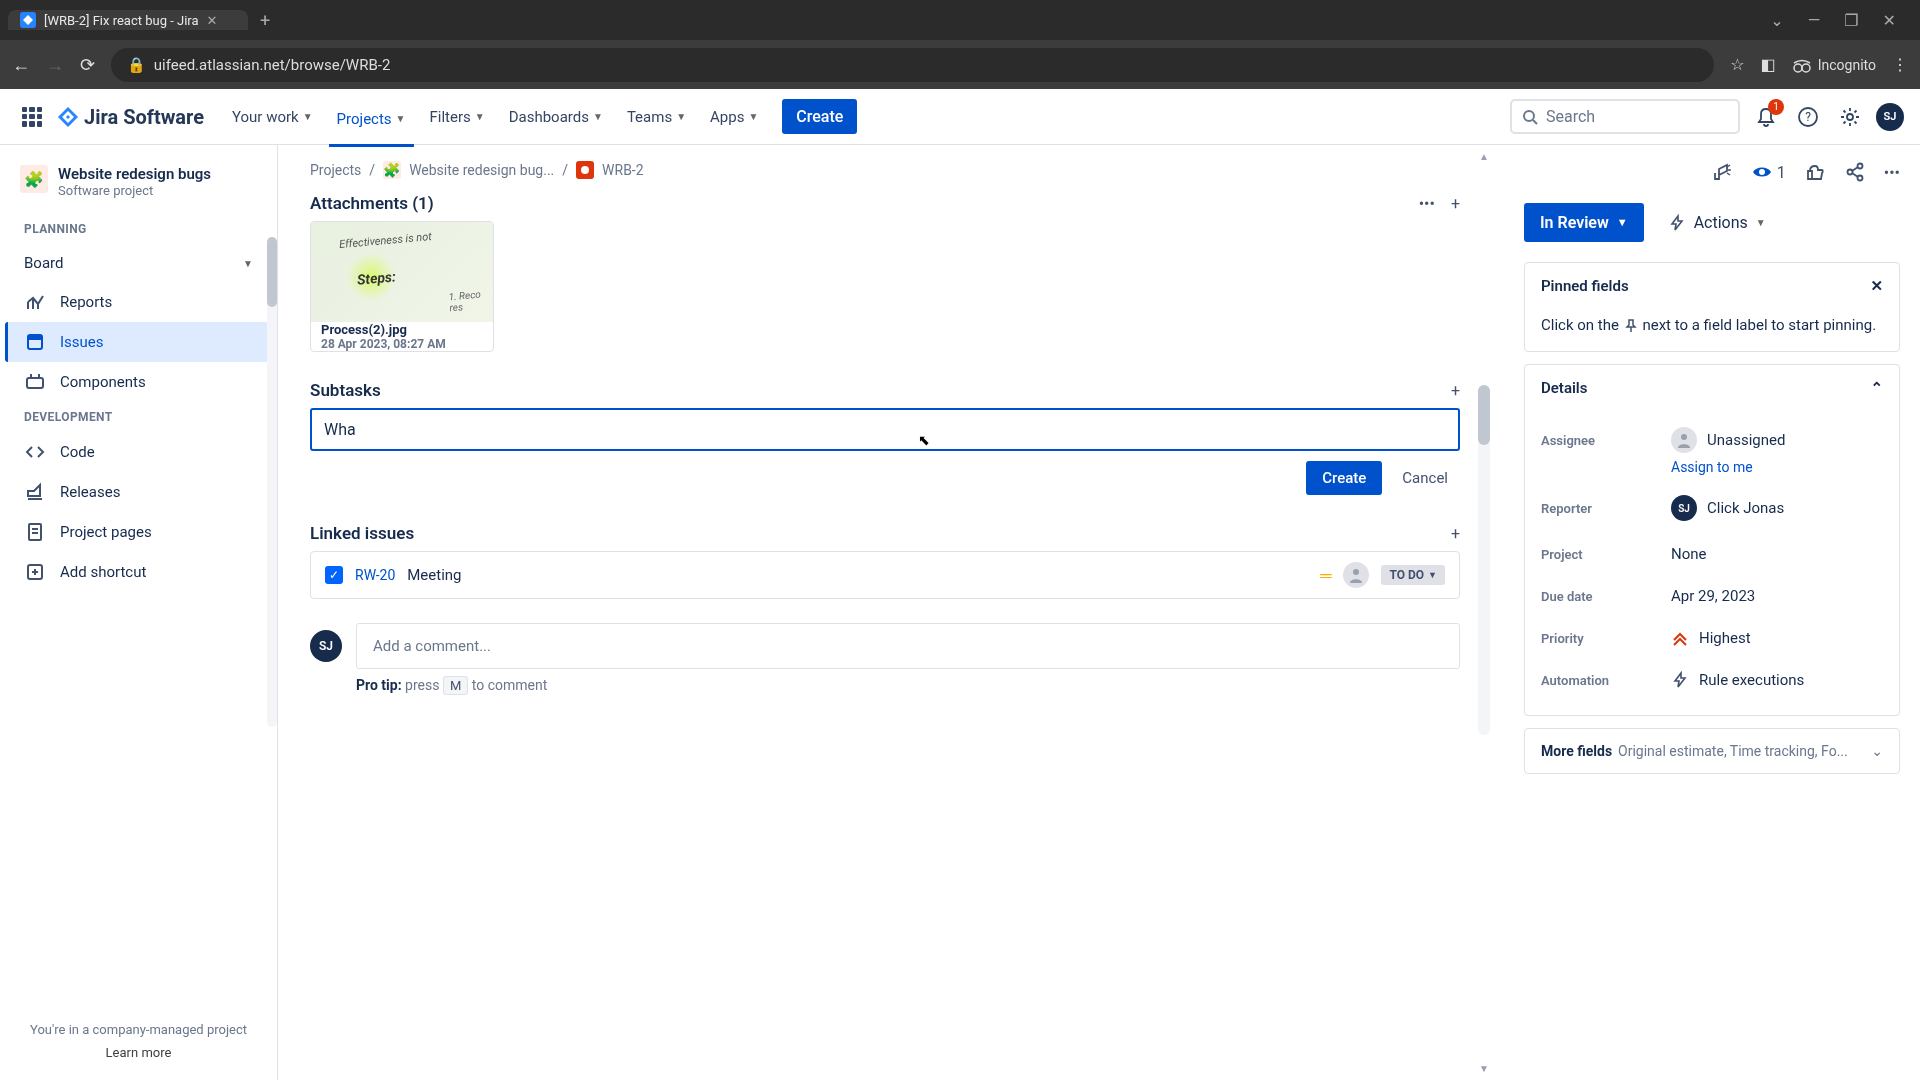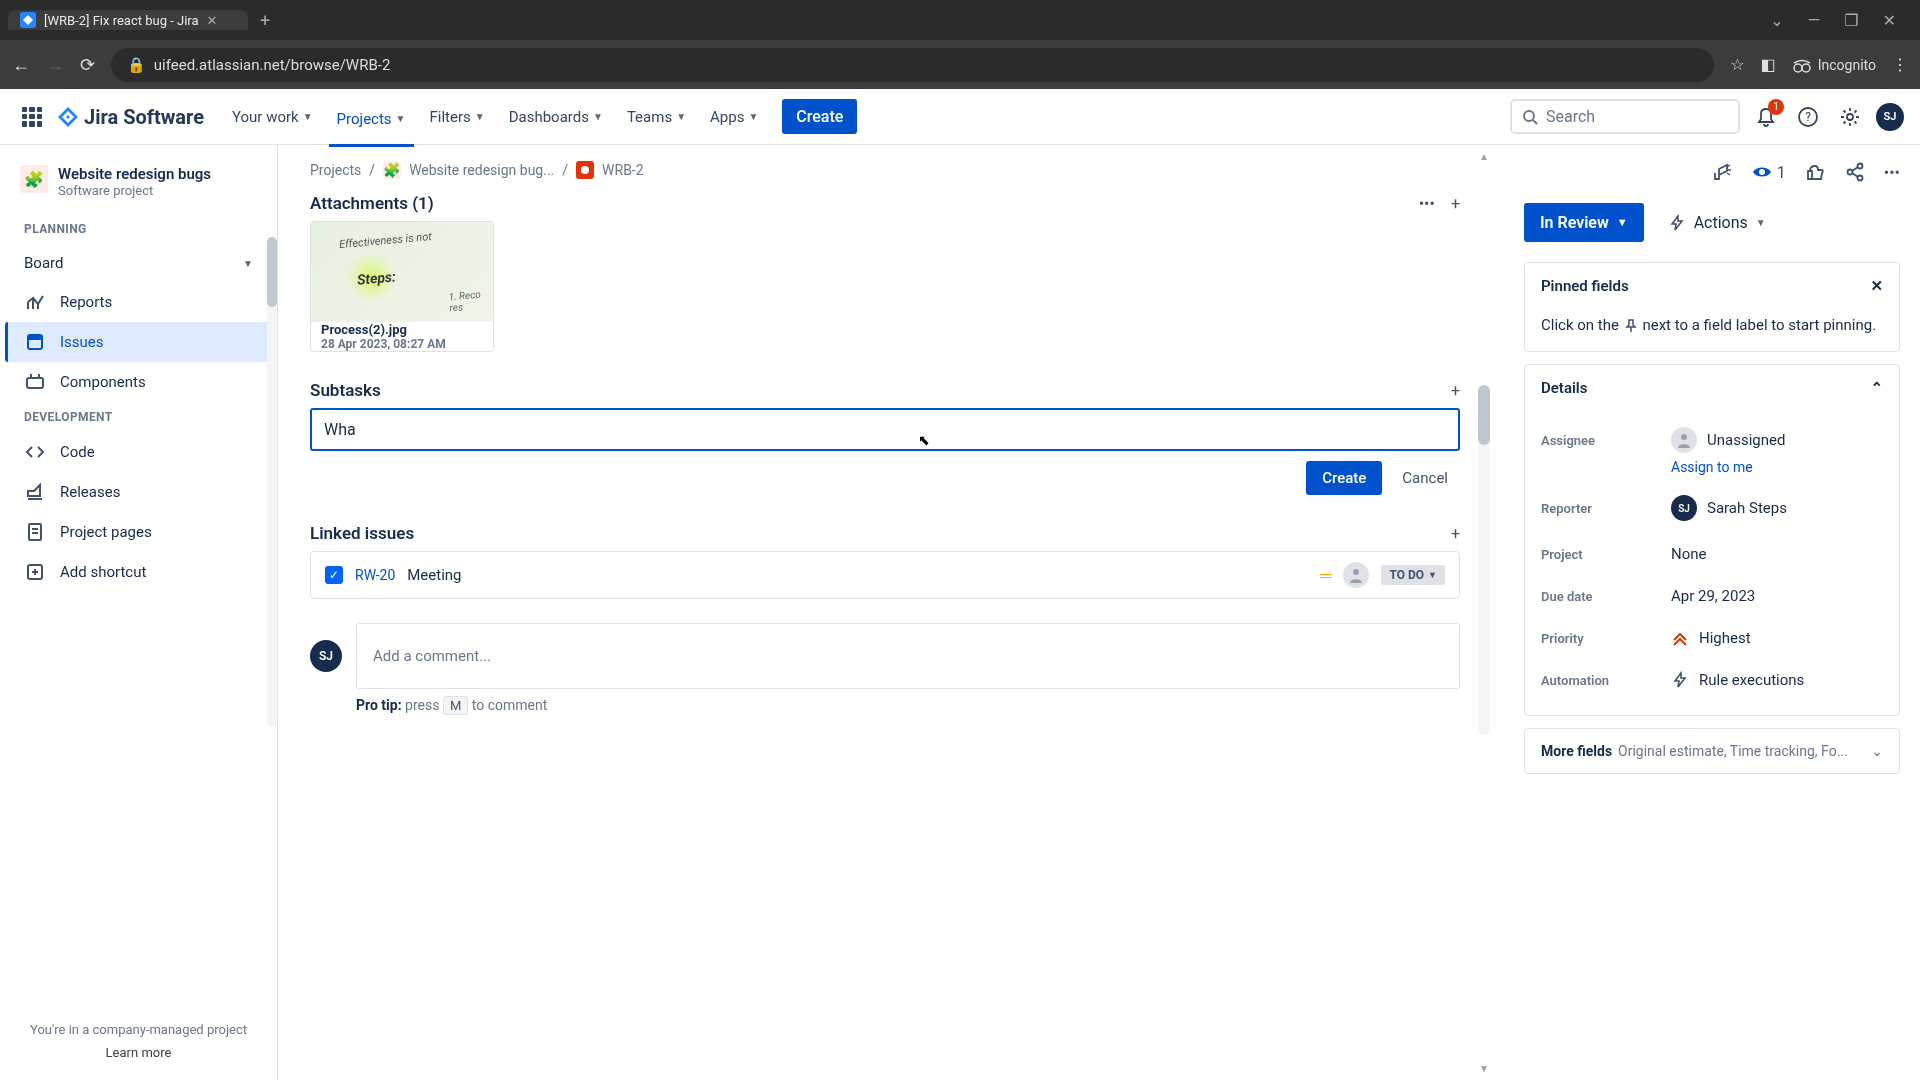--- a/index.html
+++ b/index.html
@@ -95,21 +95,21 @@
 .relation-label { font-size: 14px; color: #6b778c; margin-bottom: 8px; }
 .linked-card { border: 1px solid #dfe1e6; border-radius: 4px; padding: 10px 14px; display: flex; align-items: center; gap: 12px; margin-bottom: 24px; }
 .checkbox-done { width: 18px; height: 18px; background: #0065ff; border-radius: 3px; display: flex; align-items: center; justify-content: center; color: #fff; font-size: 12px; }
 .link-key { color: #0052cc; font-size: 14px; }
 .link-title { color: #172b4d; font-size: 15px; flex: 1; }
 .priority-icon { color: #ffab00; font-size: 16px; }
 .assignee-circle { width: 26px; height: 26px; border-radius: 50%; background: #dfe1e6; display: flex; align-items: center; justify-content: center; }
 .status-chip { background: #dfe1e6; padding: 3px 8px; border-radius: 3px; font-size: 12px; font-weight: 700; color: #42526e; display: flex; align-items: center; gap: 4px; }
 
 .comment-row { display: flex; gap: 14px; align-items: center; margin-bottom: 8px; }
-.comment-box { flex: 1; border: 1px solid #dfe1e6; border-radius: 3px; padding: 23px 16px; color: #6b778c; font-size: 15px; cursor: text; }
+.comment-box { flex: 1; border: 1px solid #dfe1e6; border-radius: 3px; padding: 13px 16px; color: #6b778c; font-size: 15px; cursor: text; }
 .pro-tip { font-size: 14px; color: #6b778c; margin-left: 46px; }
 .pro-tip b { color: #172b4d; }
 .kbd { background: #f4f5f7; border: 1px solid #dfe1e6; border-radius: 3px; padding: 1px 6px; font-size: 13px; color: #42526e; }
 
 
 .right-panel { width: 420px; padding: 16px 20px 0 24px; }
 .rp-actions { display: flex; align-items: center; gap: 18px; justify-content: flex-end; margin-bottom: 20px; color: #42526e; }
 .rp-actions .watch { display: flex; align-items: center; gap: 4px; }
 .rp-actions span { cursor: pointer; }
 .status-row { display: flex; gap: 12px; margin-bottom: 20px; }
@@ -513,21 +513,21 @@
                   </svg>
                 </span>
               <span>Unassigned</span>
             </div>
           </div>
           <div class="assign-link">Assign to me</div>
           <div class="field-row">
             <div class="field-label">Reporter</div>
             <div class="field-value">
               <span class="avatar" style="width:26px;height:26px;font-size:10px">SJ</span>
-              <span>Sarah Steps</span>
+              <span>Click Jonas</span>
             </div>
           </div>
           <div class="field-row">
             <div class="field-label">Project</div>
             <div class="field-value">
                 <span>None</span>
               </div>
           </div>
           <div class="field-row">
             <div class="field-label">Due date</div>

